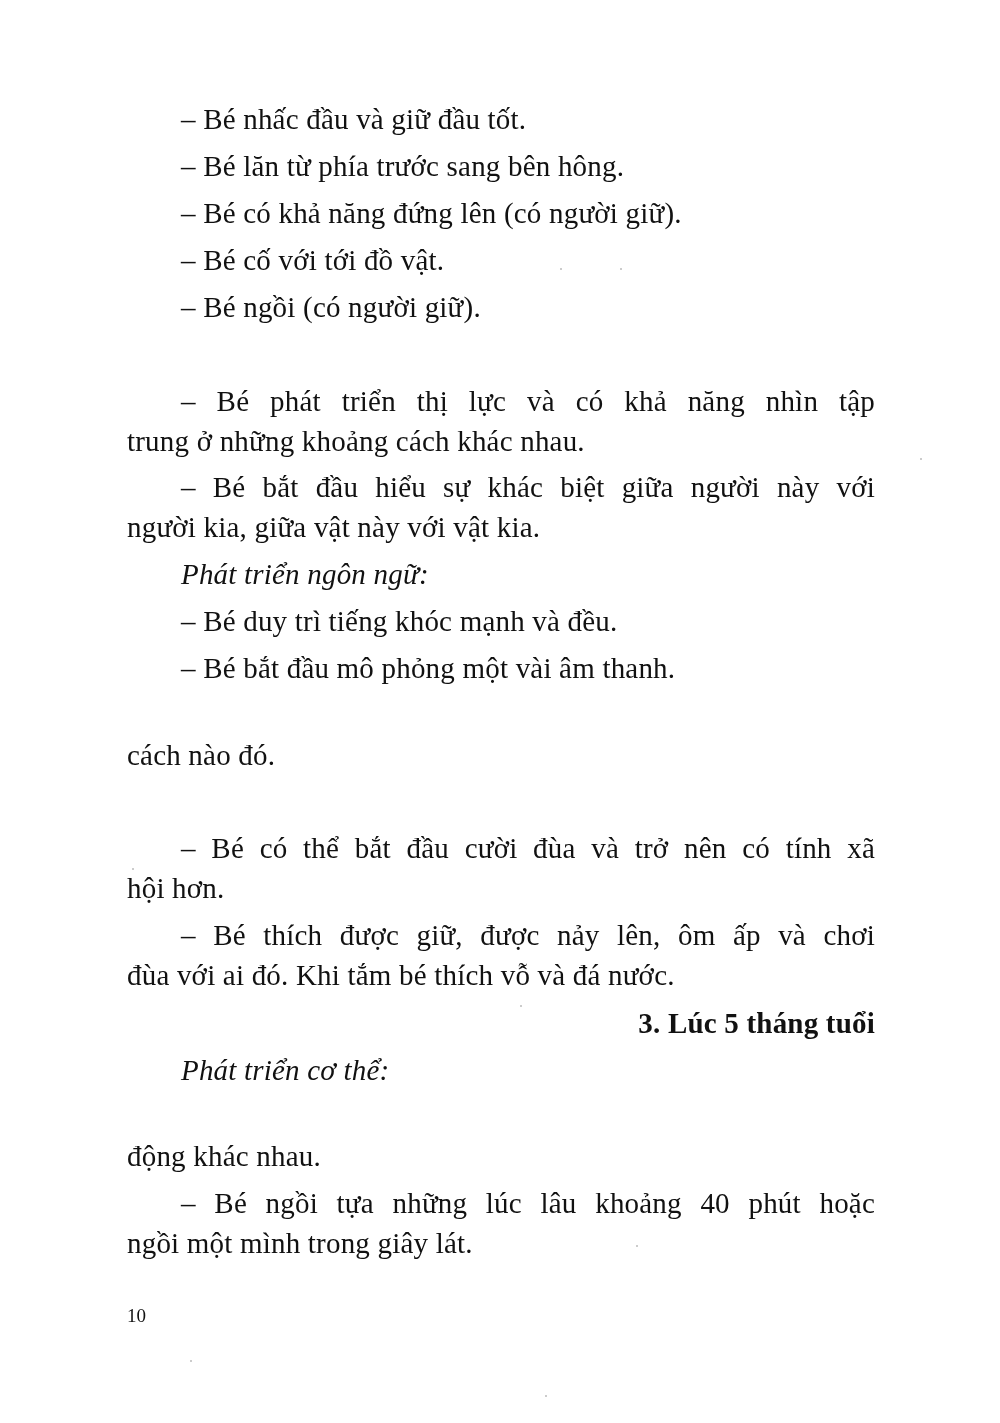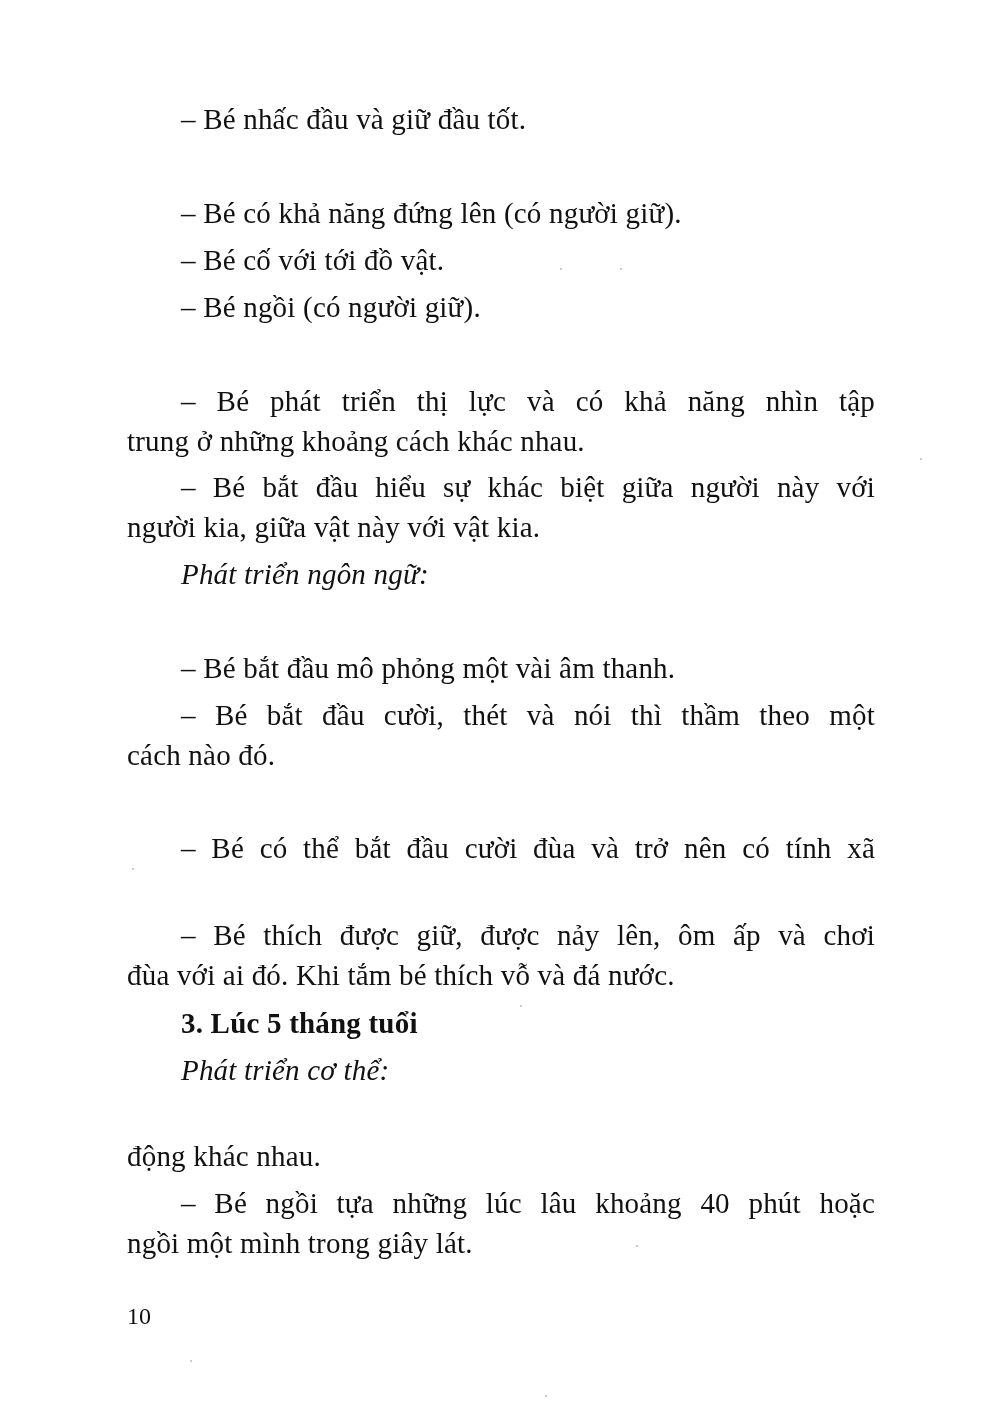--- a/index.html
+++ b/index.html
@@ -30,57 +30,59 @@
       line-height: 36px;
       white-space: nowrap;
       letter-spacing: 0.2px;
     }
     .indent { left: 181px; width: 694px; }
     .justify {
       text-align: justify;
       text-align-last: justify;
     }
     .italic { font-style: italic; }
-    .bold { font-weight: bold; }
+    .bold { font-weight: bold; text-align: right; }
     .pagenum {
       position: absolute;
       left: 127px;
       top: 1298px;
-      font-size: 24px;
+      font-size: 19px;
       line-height: 36px;
     }
     .speck {
       position: absolute;
       background: #bbbbbb;
       width: 2px;
       height: 2px;
       border-radius: 1px;
     }
   </style>
 </head>
 <body>
 
 <div class="page">
 
   <div class="line indent" style="top:101px">– Bé nhấc đầu và giữ đầu tốt.</div>
+  <div class="line indent" style="top:148px">– Bé lăn từ phía trước sang bên hông.</div>
   <div class="line indent" style="top:195px">– Bé có khả năng đứng lên (có người giữ).</div>
   <div class="line indent" style="top:242px">– Bé cố với tới đồ vật.</div>
   <div class="line indent" style="top:289px">– Bé ngồi (có người giữ).</div>
 
   <div class="line indent justify" style="top:383px">– Bé phát triển thị lực và có khả năng nhìn tập</div>
   <div class="line indent justify" style="top:469px">– Bé bắt đầu hiểu sự khác biệt giữa người này với</div>
   <div class="line" style="top:423px">trung ở những khoảng cách khác nhau.</div>
   <div class="line indent italic" style="top:556px">Phát triển ngôn ngữ:</div>
 
   <div class="line" style="top:509px">người kia, giữa vật này với vật kia.</div>
+  <div class="line indent" style="top:603px">– Bé duy trì tiếng khóc mạnh và đều.</div>
   <div class="line indent" style="top:650px">– Bé bắt đầu mô phỏng một vài âm thanh.</div>
-  <div class="line indent justify" style="top:697px">– Bé bắt đầu cười, thét và nói thì thầm theo một</div>
   <div class="line" style="top:737px">cách nào đó.</div>
 
   <div class="line indent justify" style="top:830px">– Bé có thể bắt đầu cười đùa và trở nên có tính xã</div>
+  <div class="line" style="top:870px">hội hơn.</div>
   <div class="line indent justify" style="top:917px">– Bé thích được giữ, được nảy lên, ôm ấp và chơi</div>
   <div class="line" style="top:957px">đùa với ai đó. Khi tắm bé thích vỗ và đá nước.</div>
 
   <div class="line indent bold" style="top:1005px">3. Lúc 5 tháng tuổi</div>
   <div class="line indent italic" style="top:1052px">Phát triển cơ thể:</div>
   <div class="line" style="top:1138px">động khác nhau.</div>
   <div class="line indent justify" style="top:1185px">– Bé ngồi tựa những lúc lâu khoảng 40 phút hoặc</div>
   <div class="line" style="top:1225px">ngồi một mình trong giây lát.</div>
 
   <div class="pagenum">10</div>

